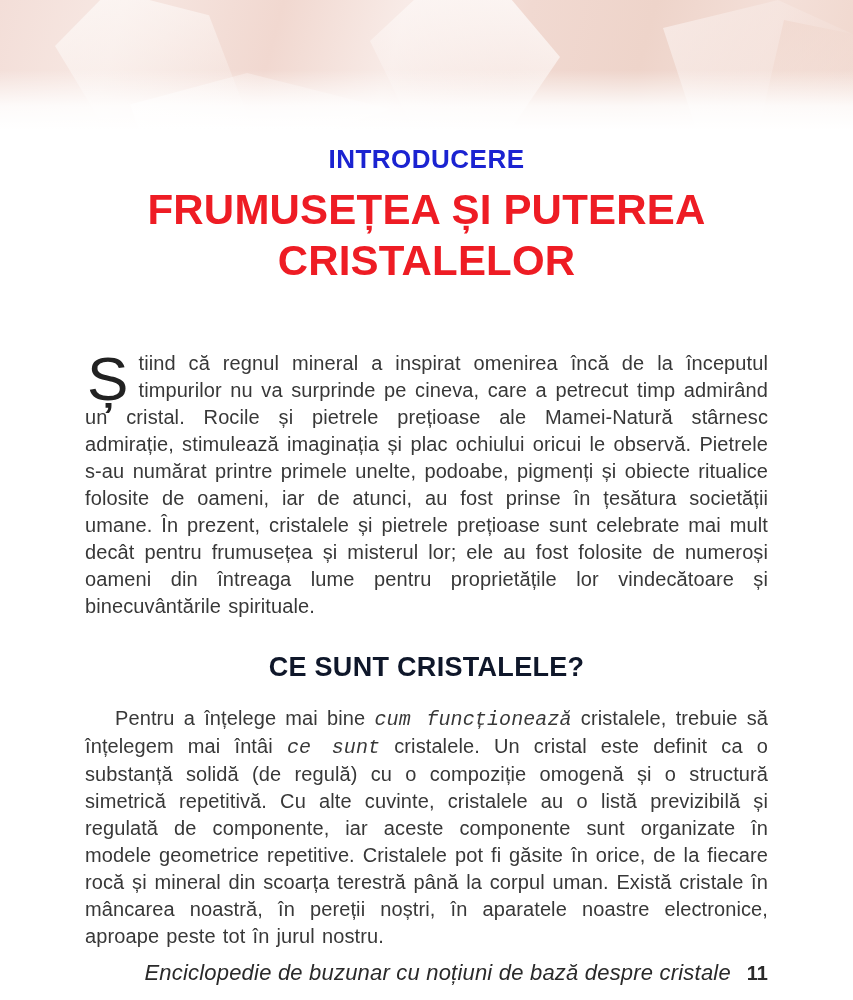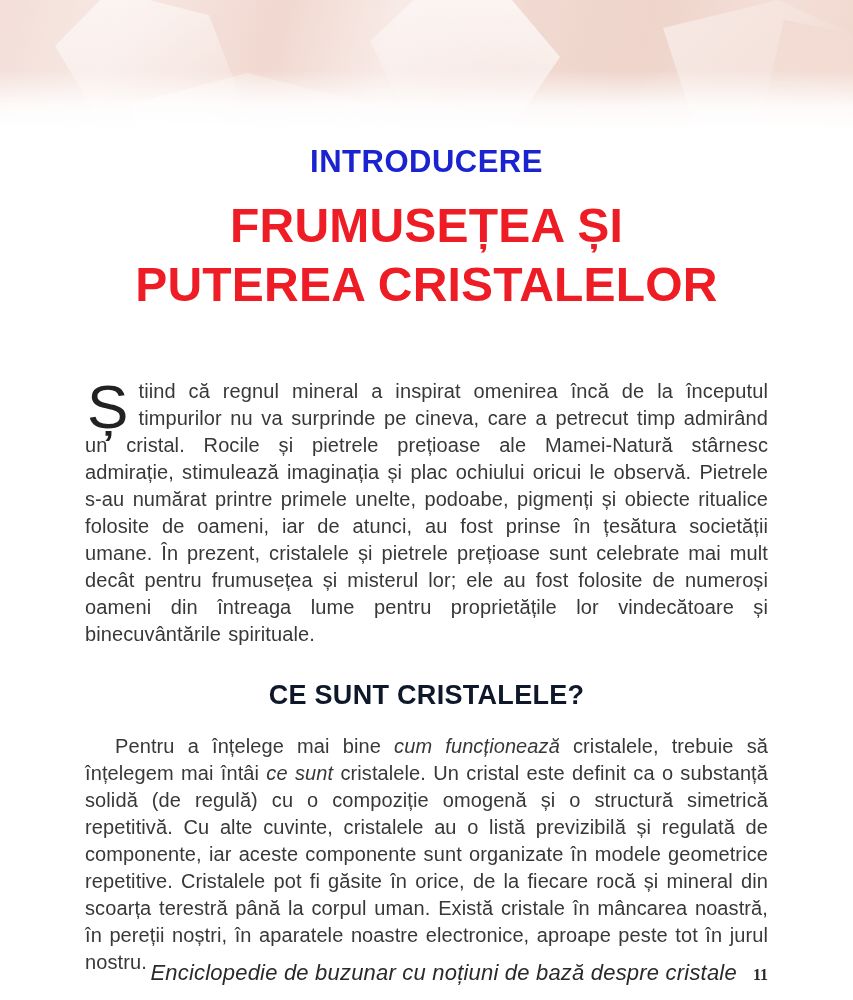--- a/index.html
+++ b/index.html
@@ -59,32 +59,32 @@
     left: 0; bottom: 0;
     width: 100%; height: 60px;
     background: linear-gradient(to bottom, rgba(255,255,255,0) 0%, rgba(255,255,255,0.85) 60%, #ffffff 100%);
   }
 
   
   .kicker {
     margin: 146px 0 0 0;
     text-align: center;
     color: #1b23d1;
-    font-size: 31px;
+    font-size: 26px;
     font-weight: bold;
     letter-spacing: 0.5px;
     line-height: 1;
     position: relative;
   }
   .page-title {
-    margin: 20px auto 0 auto;
+    margin: 12px auto 0 auto;
     max-width: 600px;
     text-align: center;
     color: #ee1c24;
-    font-size: 48px;
+    font-size: 42px;
     font-weight: bold;
     line-height: 1.22;
     letter-spacing: 0.2px;
   }
 
   
   .body-col {
     position: relative;
     margin: 0 85px;
     color: #383838;
@@ -108,41 +108,40 @@
   .section-heading {
     margin: 34px 0 0 0;
     text-align: center;
     color: #0f172a;
     font-size: 27px;
     font-weight: bold;
     letter-spacing: 0.3px;
     line-height: 1;
   }
   .para-2 { margin-top: 24px; text-indent: 30px; }
-  .em { font-style: italic; }
+  .em { font-style: italic; font-family: Liberation Mono, monospace; }
 
   
   .footer {
     position: absolute;
     left: 85px; right: 85px;
     bottom: 14px;
     text-align: right;
     color: #2a2a2a;
   }
   .footer .book-title {
     font-style: italic;
     font-size: 22px;
     letter-spacing: 0.2px;
   }
   .footer .page-number {
     font-weight: bold;
-    font-size: 16px;
+    font-size: 20px;
     margin-left: 16px;
     font-style: normal;
-    font-family: Liberation Serif, serif;
   }
 </style>
 </head>
 <body>
 
 <div class="page">
 
   <div class="hero">
     <div class="facet facet-1"></div>
     <div class="facet facet-2"></div>

